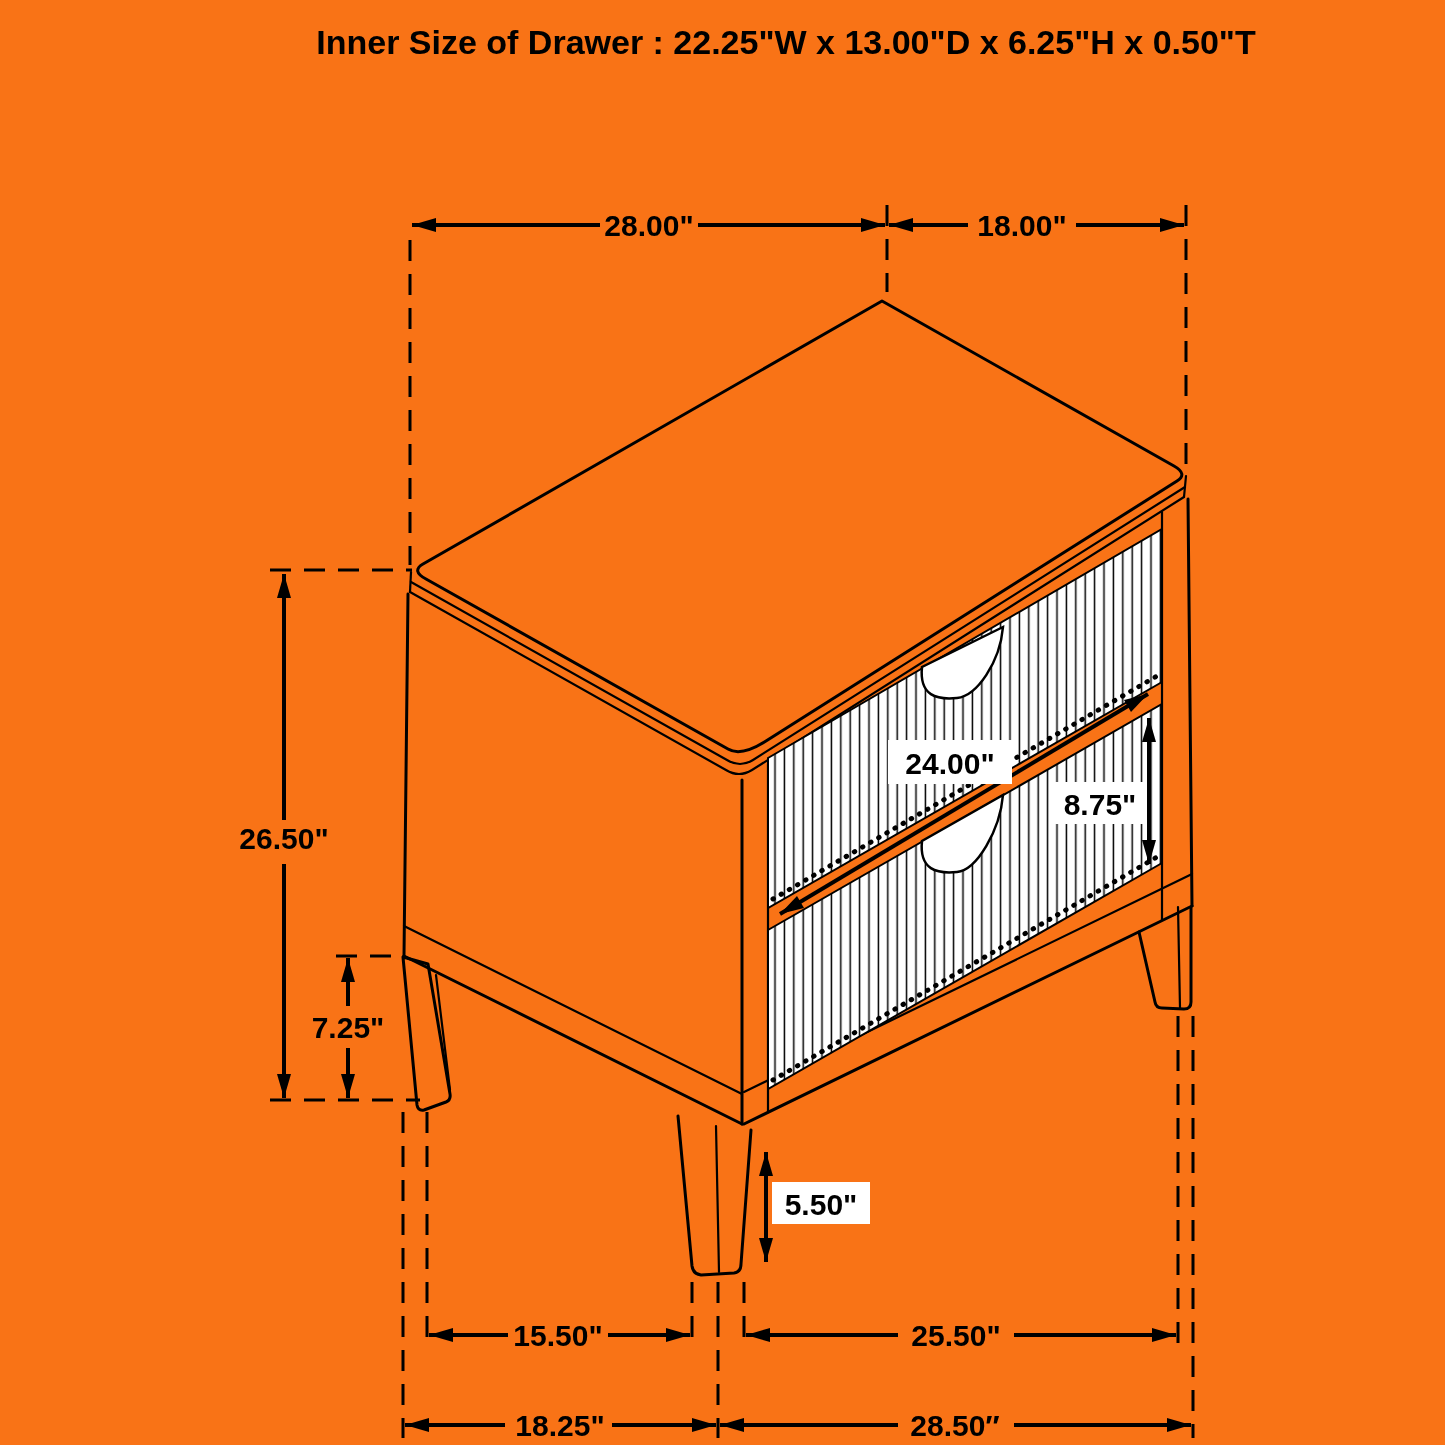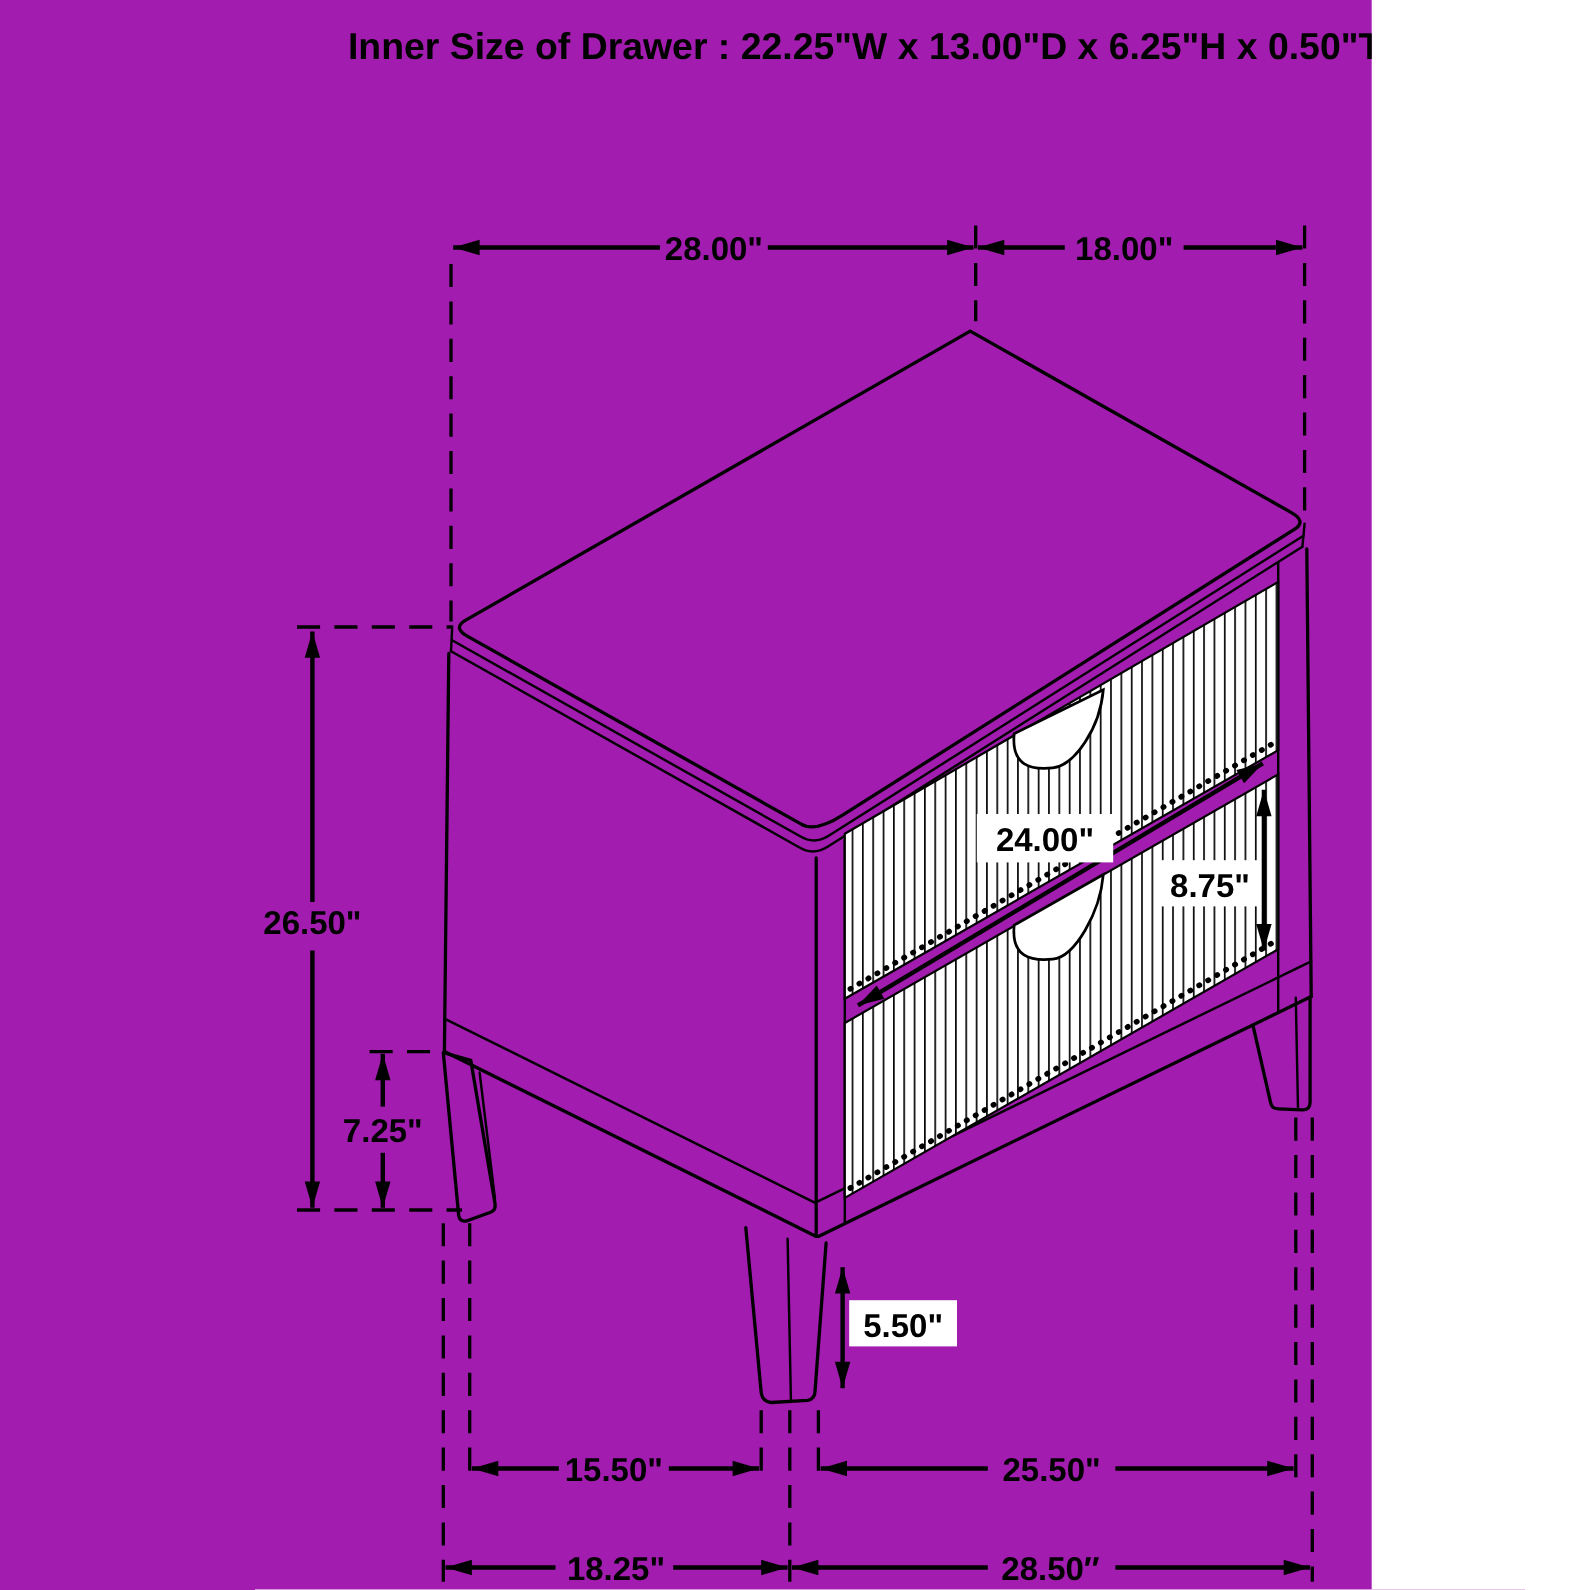--- a/index.html
+++ b/index.html
@@ -1,16 +1,16 @@
 <!DOCTYPE html>
 <html><head>
 <meta charset="utf-8">
 <style>
   html,body{margin:0;padding:0;background:#ffffff;}
-  .page{width:1247px;height:1445px;position:relative;background:#a21caf;overflow:hidden;}
+  .page{width:1445px;height:1445px;position:relative;background:#f97316;overflow:hidden;}
   svg{display:block;}
   text{font-family:"Liberation Sans",sans-serif;font-weight:bold;fill:#000;}
   .title-text{font-size:34px;}
   .dim-text{font-size:30px;}
   .draw{fill:none;stroke:#000;stroke-width:3;stroke-linecap:round;stroke-linejoin:round;}
   .draw-thin{fill:none;stroke:#000;stroke-width:2.2;stroke-linecap:round;stroke-linejoin:round;}
   .dimline{stroke:#000;stroke-width:4;fill:none;}
   .ext{stroke:#000;stroke-width:3;fill:none;stroke-dasharray:21 13;}
   .ah{fill:#000;stroke:none;}
   .knock{fill:#ffffff;stroke:none;}

